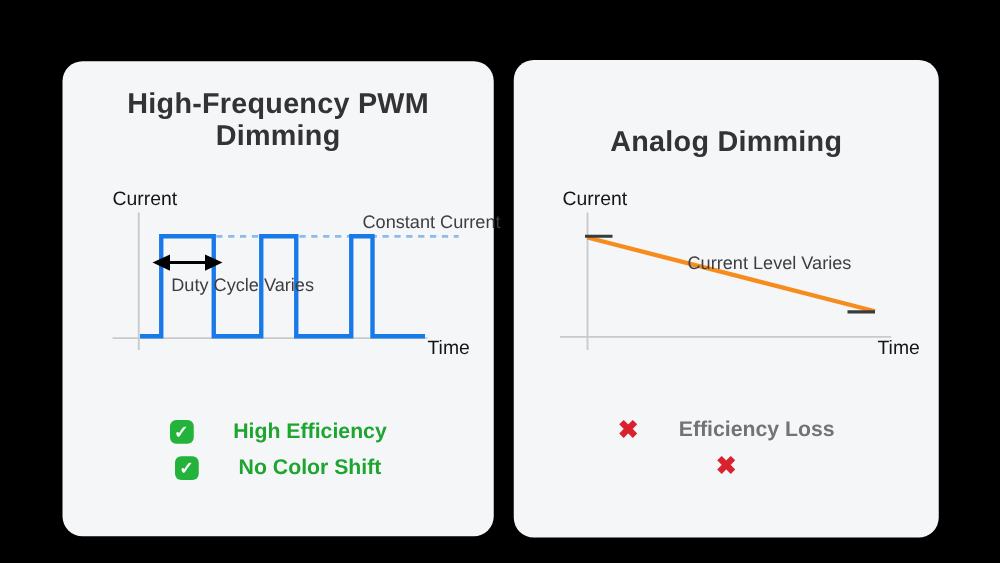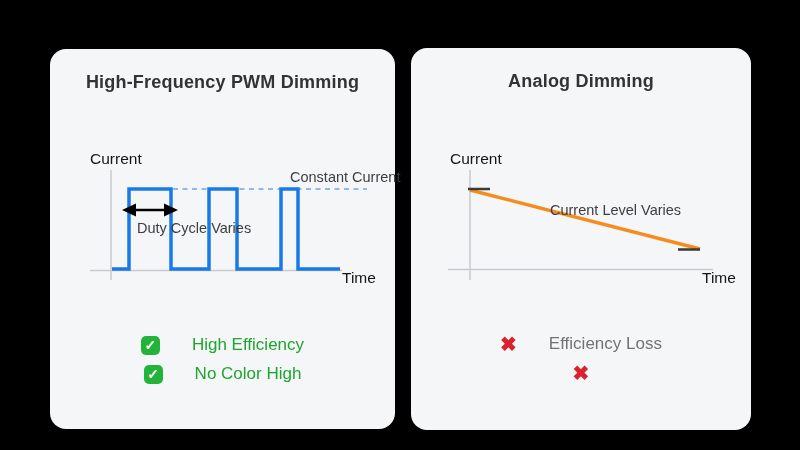--- a/index.html
+++ b/index.html
@@ -1,41 +1,41 @@
 <!DOCTYPE html>
 <html><head>
 <meta charset="utf-8">
 <style>
   html,body{margin:0;padding:0;background:#000;}
   .stage{position:relative;width:800px;height:450px;background:#000;overflow:hidden;
          font-family:"Liberation Sans",sans-serif;}
   .card{position:absolute;background:#f5f6f8;border-radius:16px;}
   .card-left{left:50px;top:49px;width:345px;height:380px;}
   .card-right{left:411px;top:48px;width:340px;height:382px;}
-  .card-title{margin:0;padding-top:20px;text-align:center;font-size:18px;line-height:26px;
+  .card-title{margin:0;padding-top:20px;text-align:center;font-size:23px;line-height:26px;
               font-weight:700;letter-spacing:0.2px;}
   svg.chart{position:absolute;left:0;top:0;width:100%;height:100%;overflow:visible;}
   .axis{fill:none;stroke-width:1.5;}
   .wave{fill:none;stroke-width:3.5;stroke-linejoin:miter;stroke-linecap:butt;}
   .dash{fill:none;stroke-width:2.2;stroke-dasharray:5 4.5;}
   .lvl-line{fill:none;stroke-width:3.5;stroke-linecap:butt;}
   .tick{fill:none;stroke-width:2.5;}
   .arrow-shaft{fill:none;stroke:#000;stroke-width:2.5;}
   .arrow-head{fill:#000;stroke:none;}
   text{font-family:"Liberation Sans",sans-serif;}
   .axis-label{font-size:15.5px;fill:#151517;}
   .annotation{font-size:14.5px;fill:#3d3d42;}
   .bullets{position:absolute;left:0;right:0;top:286px;display:flex;flex-direction:column;
            gap:9px;align-items:center;}
   .bullet{display:flex;align-items:center;gap:8px;height:20px;}
   .check-emoji{width:19px;height:19px;border-radius:5px;color:#fff;display:flex;
                align-items:center;justify-content:center;font-size:14px;font-weight:700;
                line-height:1;}
   .cross-emoji{font-size:20px;font-weight:700;line-height:1;}
-  .bullet-label{font-size:17px;font-weight:400;padding-left:24px;}
+  .bullet-label{font-size:17px;font-weight:700;padding-left:24px;}
 </style>
 </head>
 <body>
 
 <div class="stage" style="background: rgb(0, 0, 0);">
 
   <section class="card card-left" style="background: rgb(245, 246, 248);">
     <h2 class="card-title" style="color: rgb(51, 51, 54);">High-Frequency PWM Dimming</h2>
 
     <svg class="chart" viewBox="0 0 345 380">
@@ -50,27 +50,27 @@
       <text x="292" y="234" class="axis-label">Time</text>
     </svg>
 
     <div class="bullets">
       <div class="bullet">
         <span class="check-emoji" style="background: rgb(35, 179, 58);">✓</span>
         <span class="bullet-label" style="color: rgb(30, 165, 47);">High Efficiency</span>
       </div>
       <div class="bullet">
         <span class="check-emoji" style="background: rgb(35, 179, 58);">✓</span>
-        <span class="bullet-label" style="color: rgb(30, 165, 47);">No Color High</span>
+        <span class="bullet-label" style="color: rgb(30, 165, 47);">No Color Shift</span>
       </div>
     </div>
   </section>
 
   <section class="card card-right" style="background: rgb(245, 246, 248);">
-    <h2 class="card-title" style="color: rgb(51, 51, 54);">Analog Dimming</h2>
+    <h2 class="card-title" style="color: rgb(51, 51, 54); margin-top: 32px;">Analog Dimming</h2>
 
     <svg class="chart" viewBox="0 0 340 382">
       <path class="axis" d="M59 122 V232 M37 221.5 H302" stroke="#c9cacd"></path>
       <path class="lvl-line" d="M59 142 L289 201" stroke="#f78c1e"></path>
       <path class="tick" d="M57 141 H79 M267 201.5 H289" stroke="#3a3a3a"></path>
       <text x="39" y="116" class="axis-label">Current</text>
       <text x="139" y="167" class="annotation">Current Level Varies</text>
       <text x="291" y="235" class="axis-label">Time</text>
     </svg>
 

